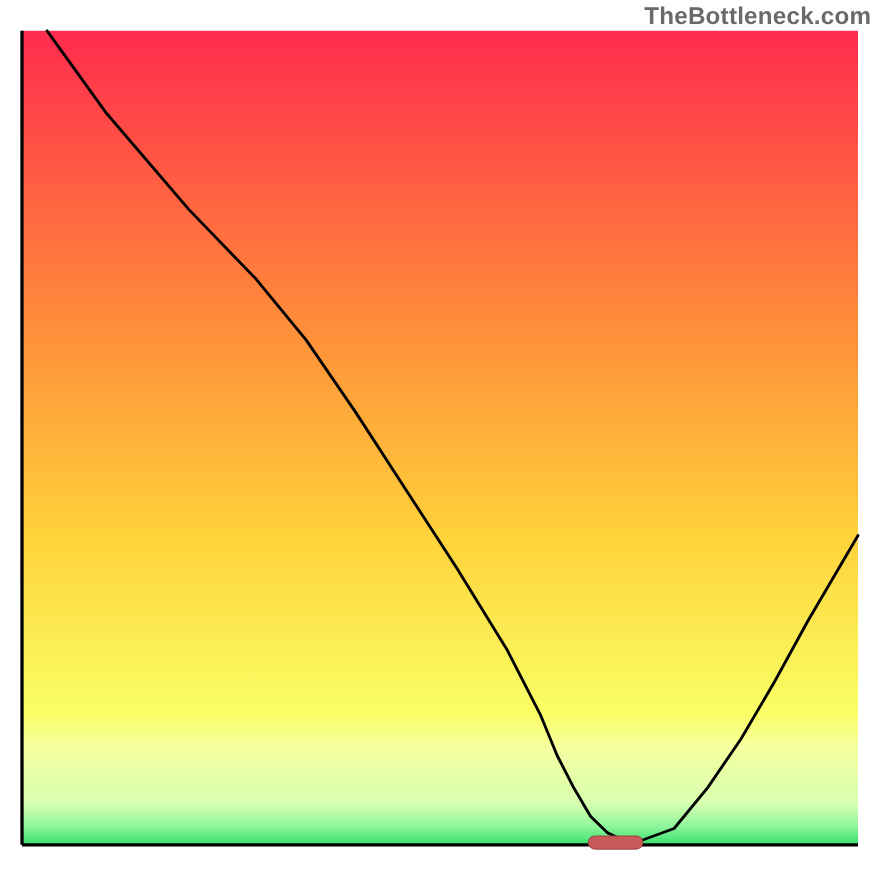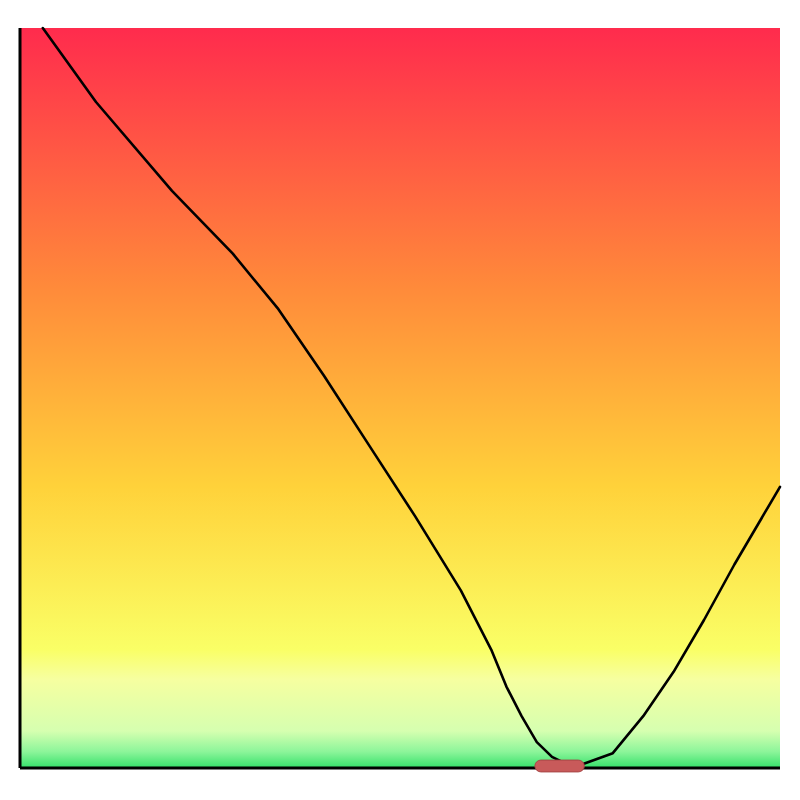--- a/index.html
+++ b/index.html
@@ -28,20 +28,21 @@
   svg.plot {
     position: absolute;
     left: 0;
     top: 0;
   }
 </style>
 </head>
 <body>
 
 <div class="frame">
+  <div class="watermark">TheBottleneck.com</div>
 
   <svg class="plot" width="800" height="800" viewBox="0 0 800 800">
     <defs>
       <linearGradient id="bg-grad" x1="0" y1="0" x2="0" y2="1">
         <stop id="g0" offset="0%" stop-color="#ff2b4d"></stop>
         <stop id="g1" offset="35%" stop-color="#ff8a3a"></stop>
         <stop id="g2" offset="62%" stop-color="#ffd23a"></stop>
         <stop id="g3" offset="84%" stop-color="#faff66"></stop>
         <stop id="g4" offset="88%" stop-color="#f6ffa0"></stop>
         <stop id="g5" offset="95%" stop-color="#d6ffb0"></stop>

